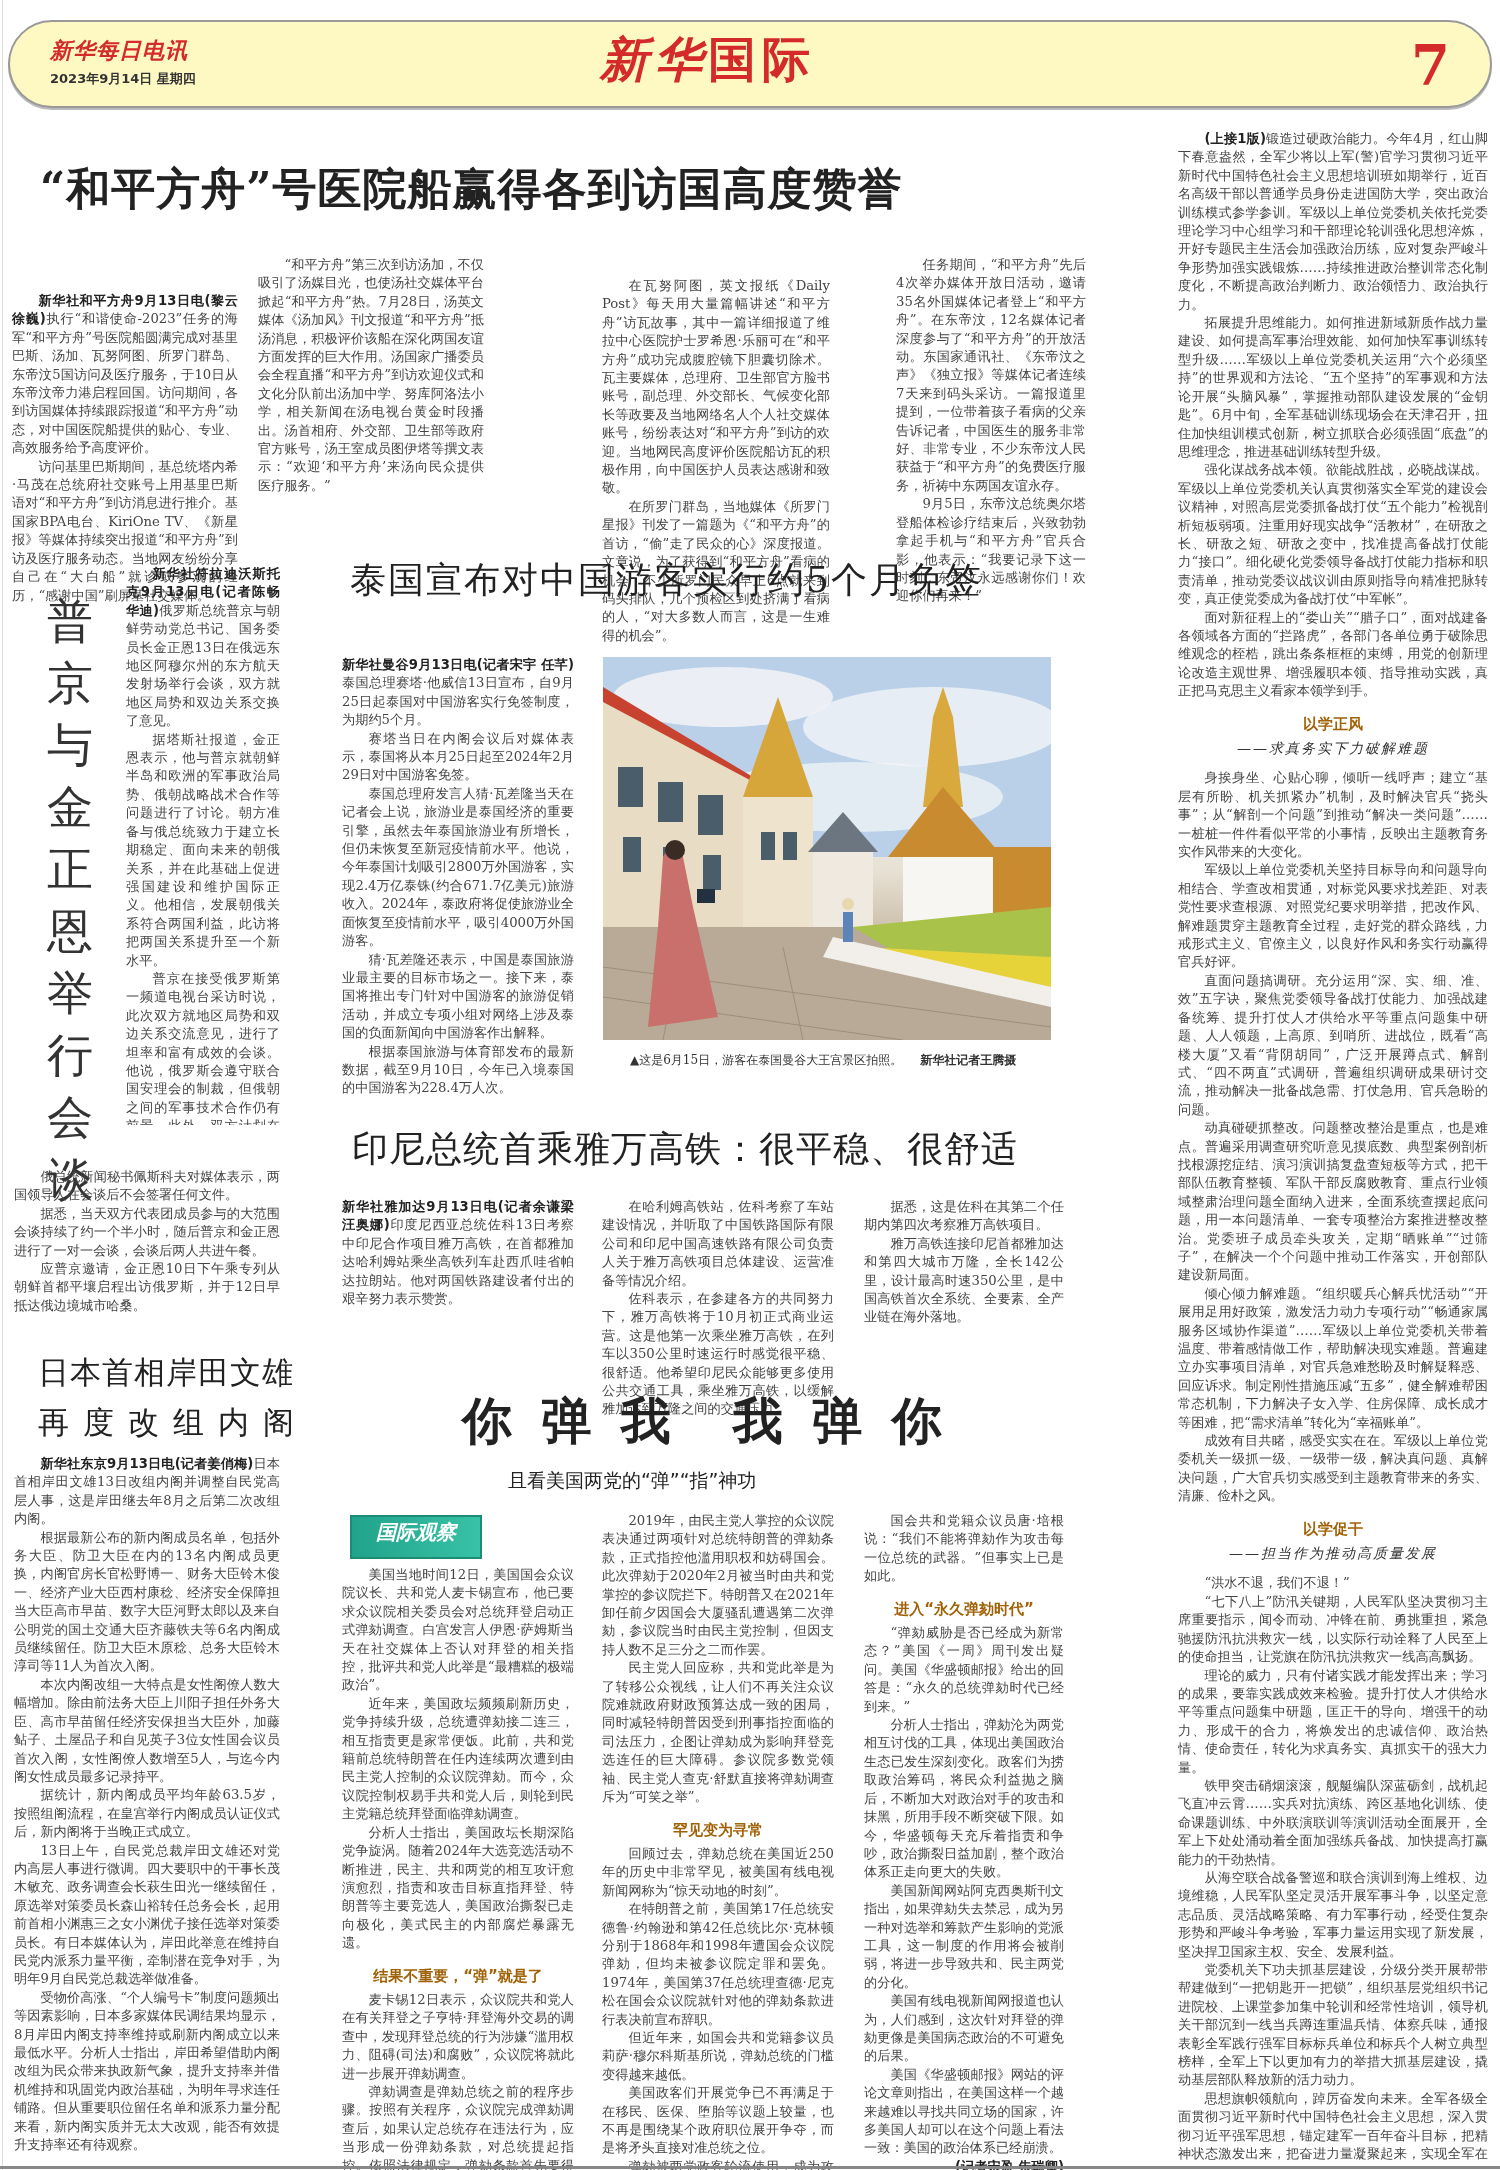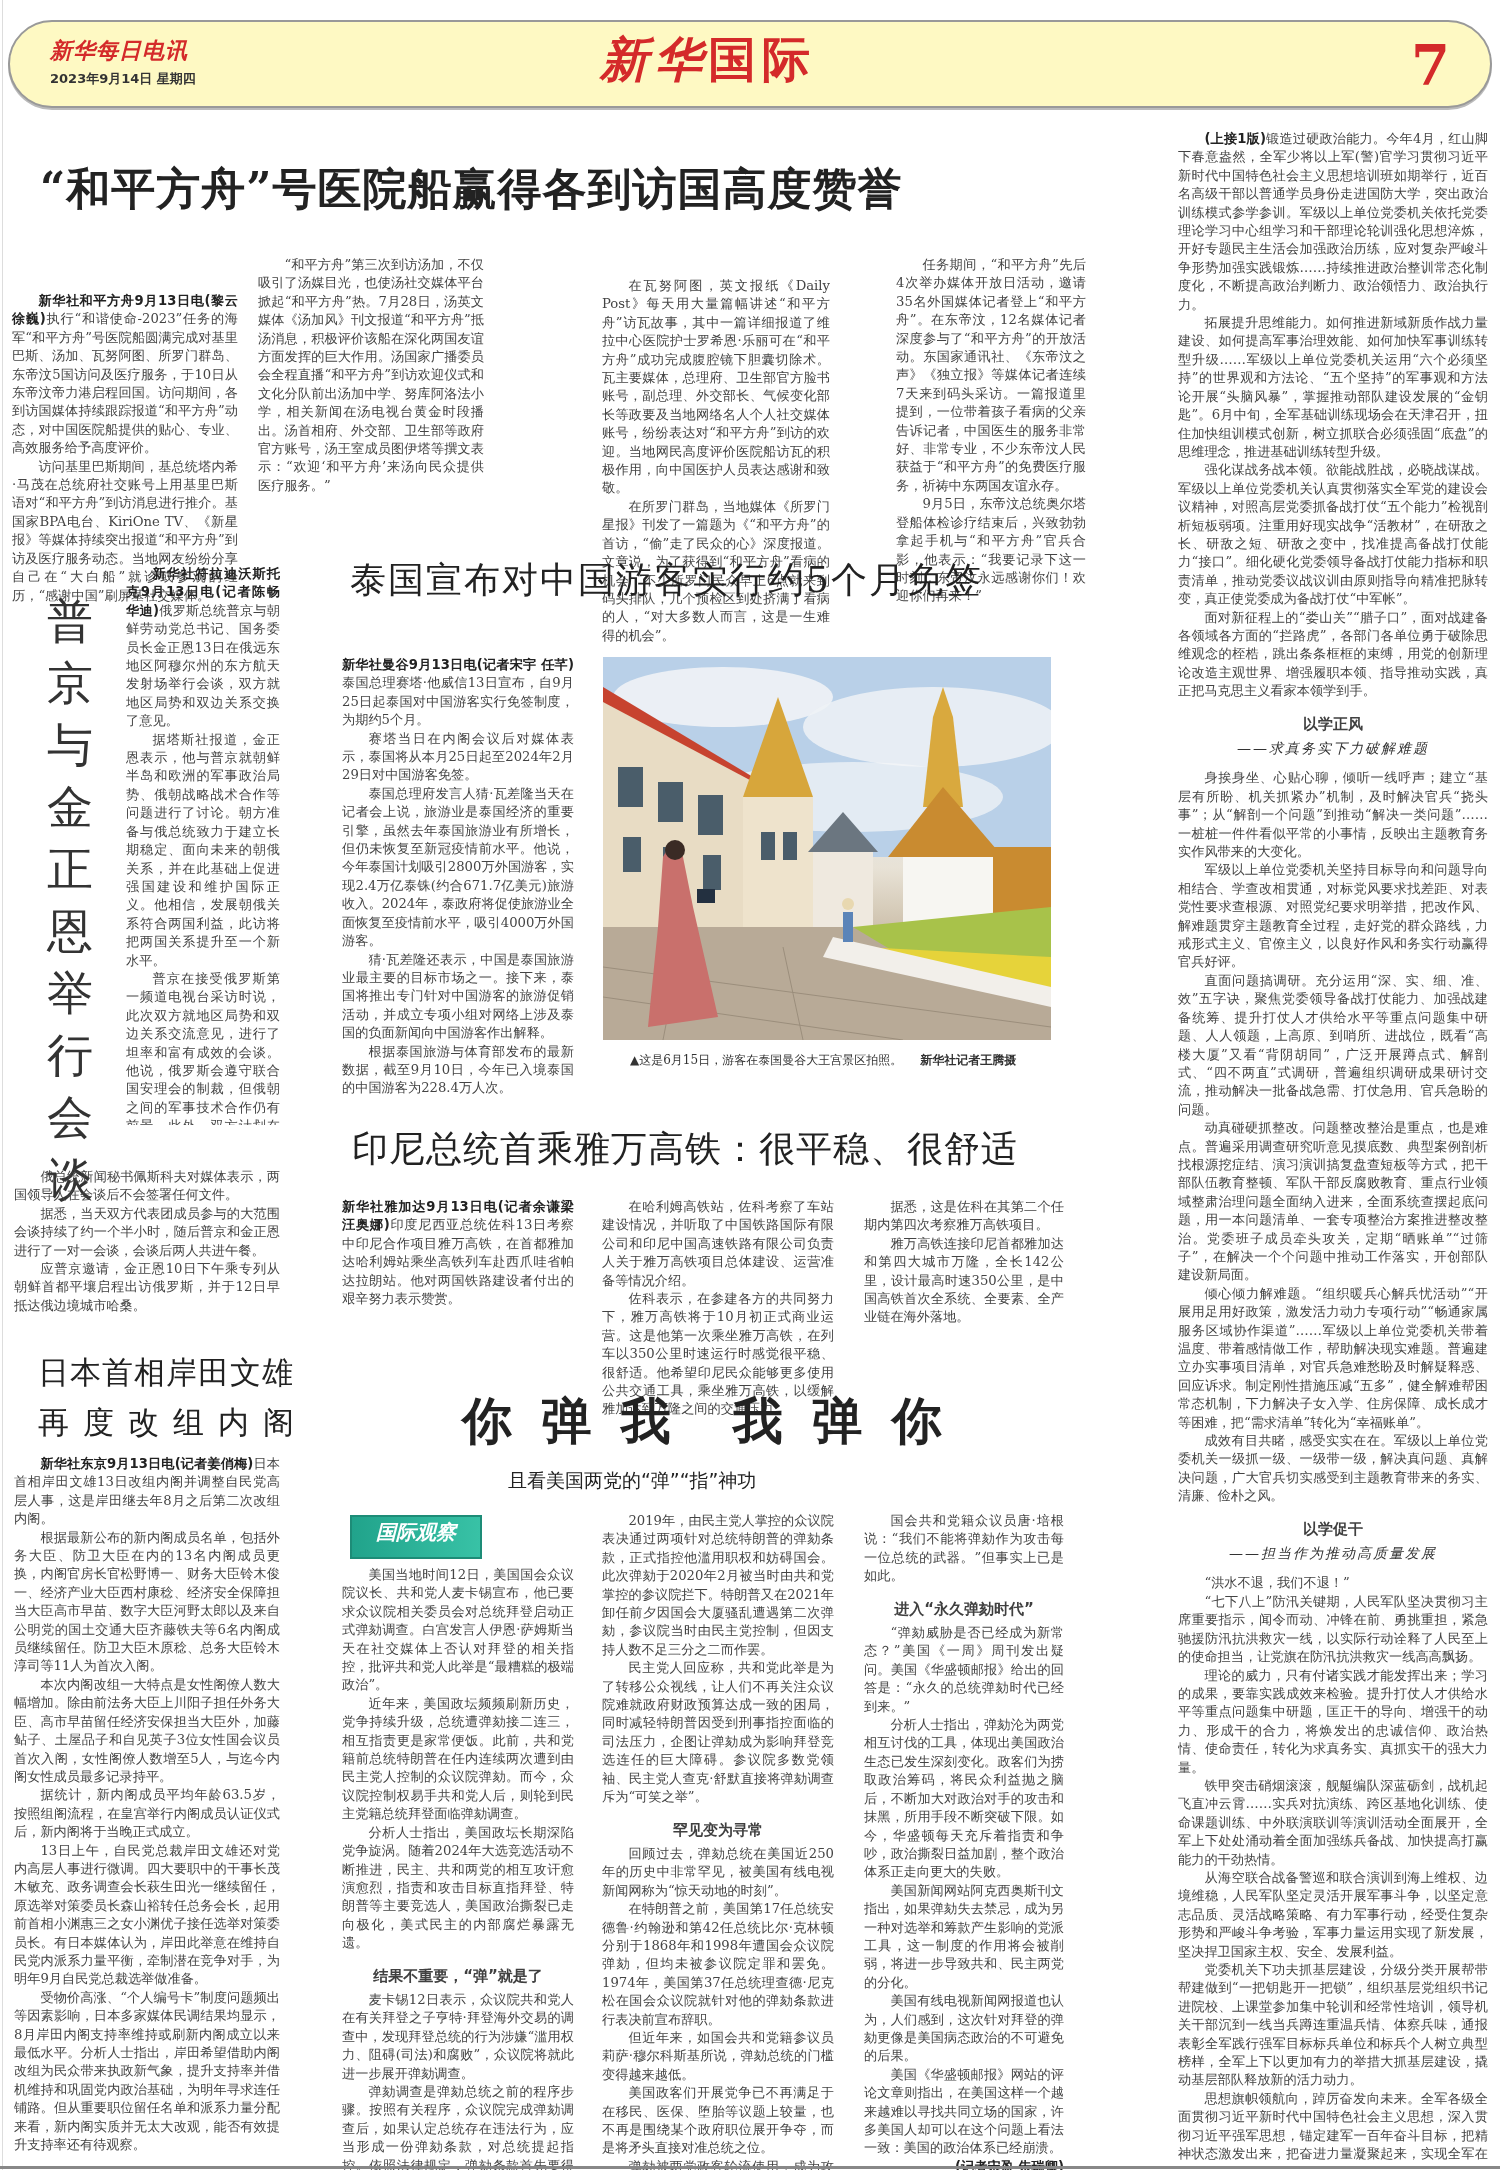--- a/index.html
+++ b/index.html
@@ -9,21 +9,21 @@
   .mast-brand { color: #d42a2a; font-family: "DejaVu Serif", serif; font-size: 22px; font-weight: bold; font-style: italic; letter-spacing: 1px; }
   .mast-date { font-family: "DejaVu Sans", sans-serif; font-size: 13px; color: #333; margin-top: 4px; font-weight: bold; }
   .mast-center { position: absolute; left: 590px; top: 6px; color: #d42a2a; font-size: 48px; font-weight: bold; letter-spacing: 6px; }
   .mast-center .script { font-style: italic; }
   .mast-page { position: absolute; right: 40px; top: 10px; color: #d42a2a; font-size: 56px; font-weight: bold; font-family: "DejaVu Serif", serif; }
   .headline { position: absolute; font-family: "DejaVu Serif", serif; font-weight: bold; color: #222; white-space: nowrap; }
   .col { position: absolute; font-size: 13.2px; line-height: 18.4px; color: #444; text-align: justify; }
   .col p { text-indent: 2em; }
   .col p.noind { text-indent: 0; }
   .dateline { font-family: "DejaVu Sans", sans-serif; font-weight: bold; color: #222; }
-  .subhead { font-family: "DejaVu Sans", sans-serif; font-weight: bold; text-align: center; font-size: 15px; color: #404040; margin: 14px 0 6px; text-indent: 0 !important; }
+  .subhead { font-family: "DejaVu Sans", sans-serif; font-weight: bold; text-align: center; font-size: 15px; color: #a16207; margin: 14px 0 6px; text-indent: 0 !important; }
   .subsub { text-align: center; font-style: italic; font-size: 14px; letter-spacing: 2px; margin-bottom: 12px; text-indent: 0 !important; color: #333; }
   .vert-title { position: absolute; left: 40px; top: 590px; width: 60px; font-size: 46px; line-height: 62px; text-align: center; color: #333; font-family: "DejaVu Serif", serif; }
   .photo { position: absolute; left: 603px; top: 657px; width: 448px; height: 383px; overflow: hidden; background: linear-gradient(180deg, #a9c6e4 0%, #dfe8f1 30%, #e8e2d6 55%, #c7b9a2 75%, #9f9282 100%); }
   .caption { position: absolute; left: 630px; top: 1052px; font-size: 12px; color: #333; white-space: nowrap; }
   .caption b { font-family: "DejaVu Sans", sans-serif; margin-left: 18px; }
   .section-badge { position: absolute; left: 350px; top: 1515px; width: 132px; height: 44px; background: linear-gradient(90deg, #21a38b, #38c2a6); border: 2px solid #1d8c77; color: #fff; font-style: italic; font-weight: bold; font-size: 20px; text-align: center; line-height: 30px; font-family: "DejaVu Sans", sans-serif; }
   .bottom-rule { position: absolute; left: 0; top: 2166px; width: 1500px; height: 3px; background: #888; }
   .left-rule { position: absolute; left: 2px; top: 0; width: 1px; height: 2170px; background: #ddd; }
 </style>
 </head>

